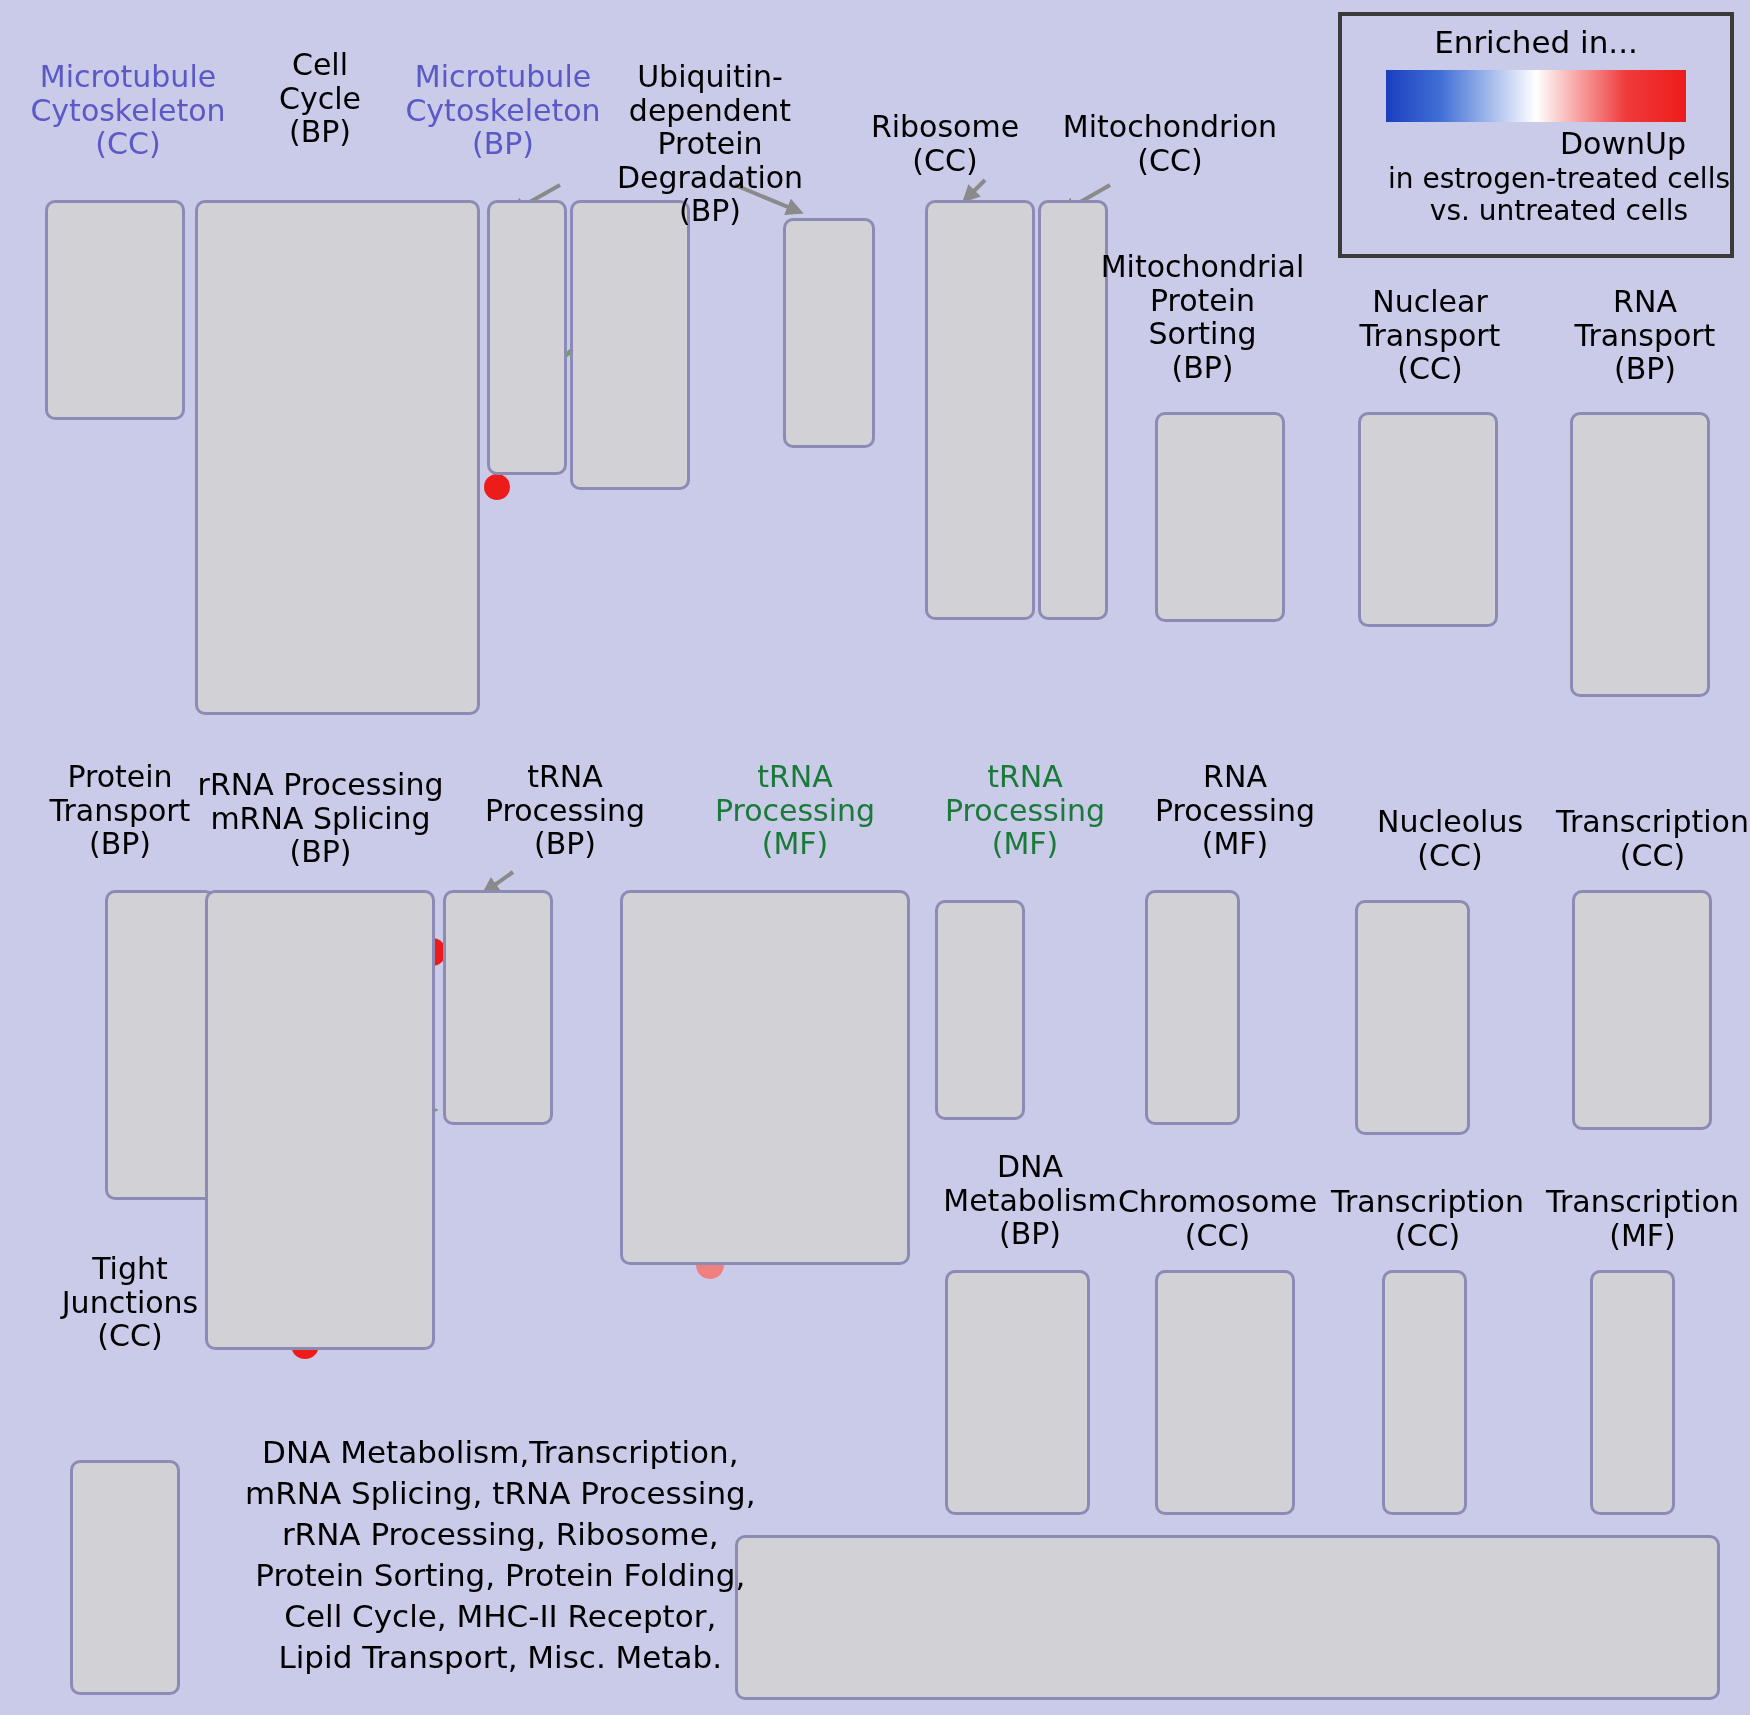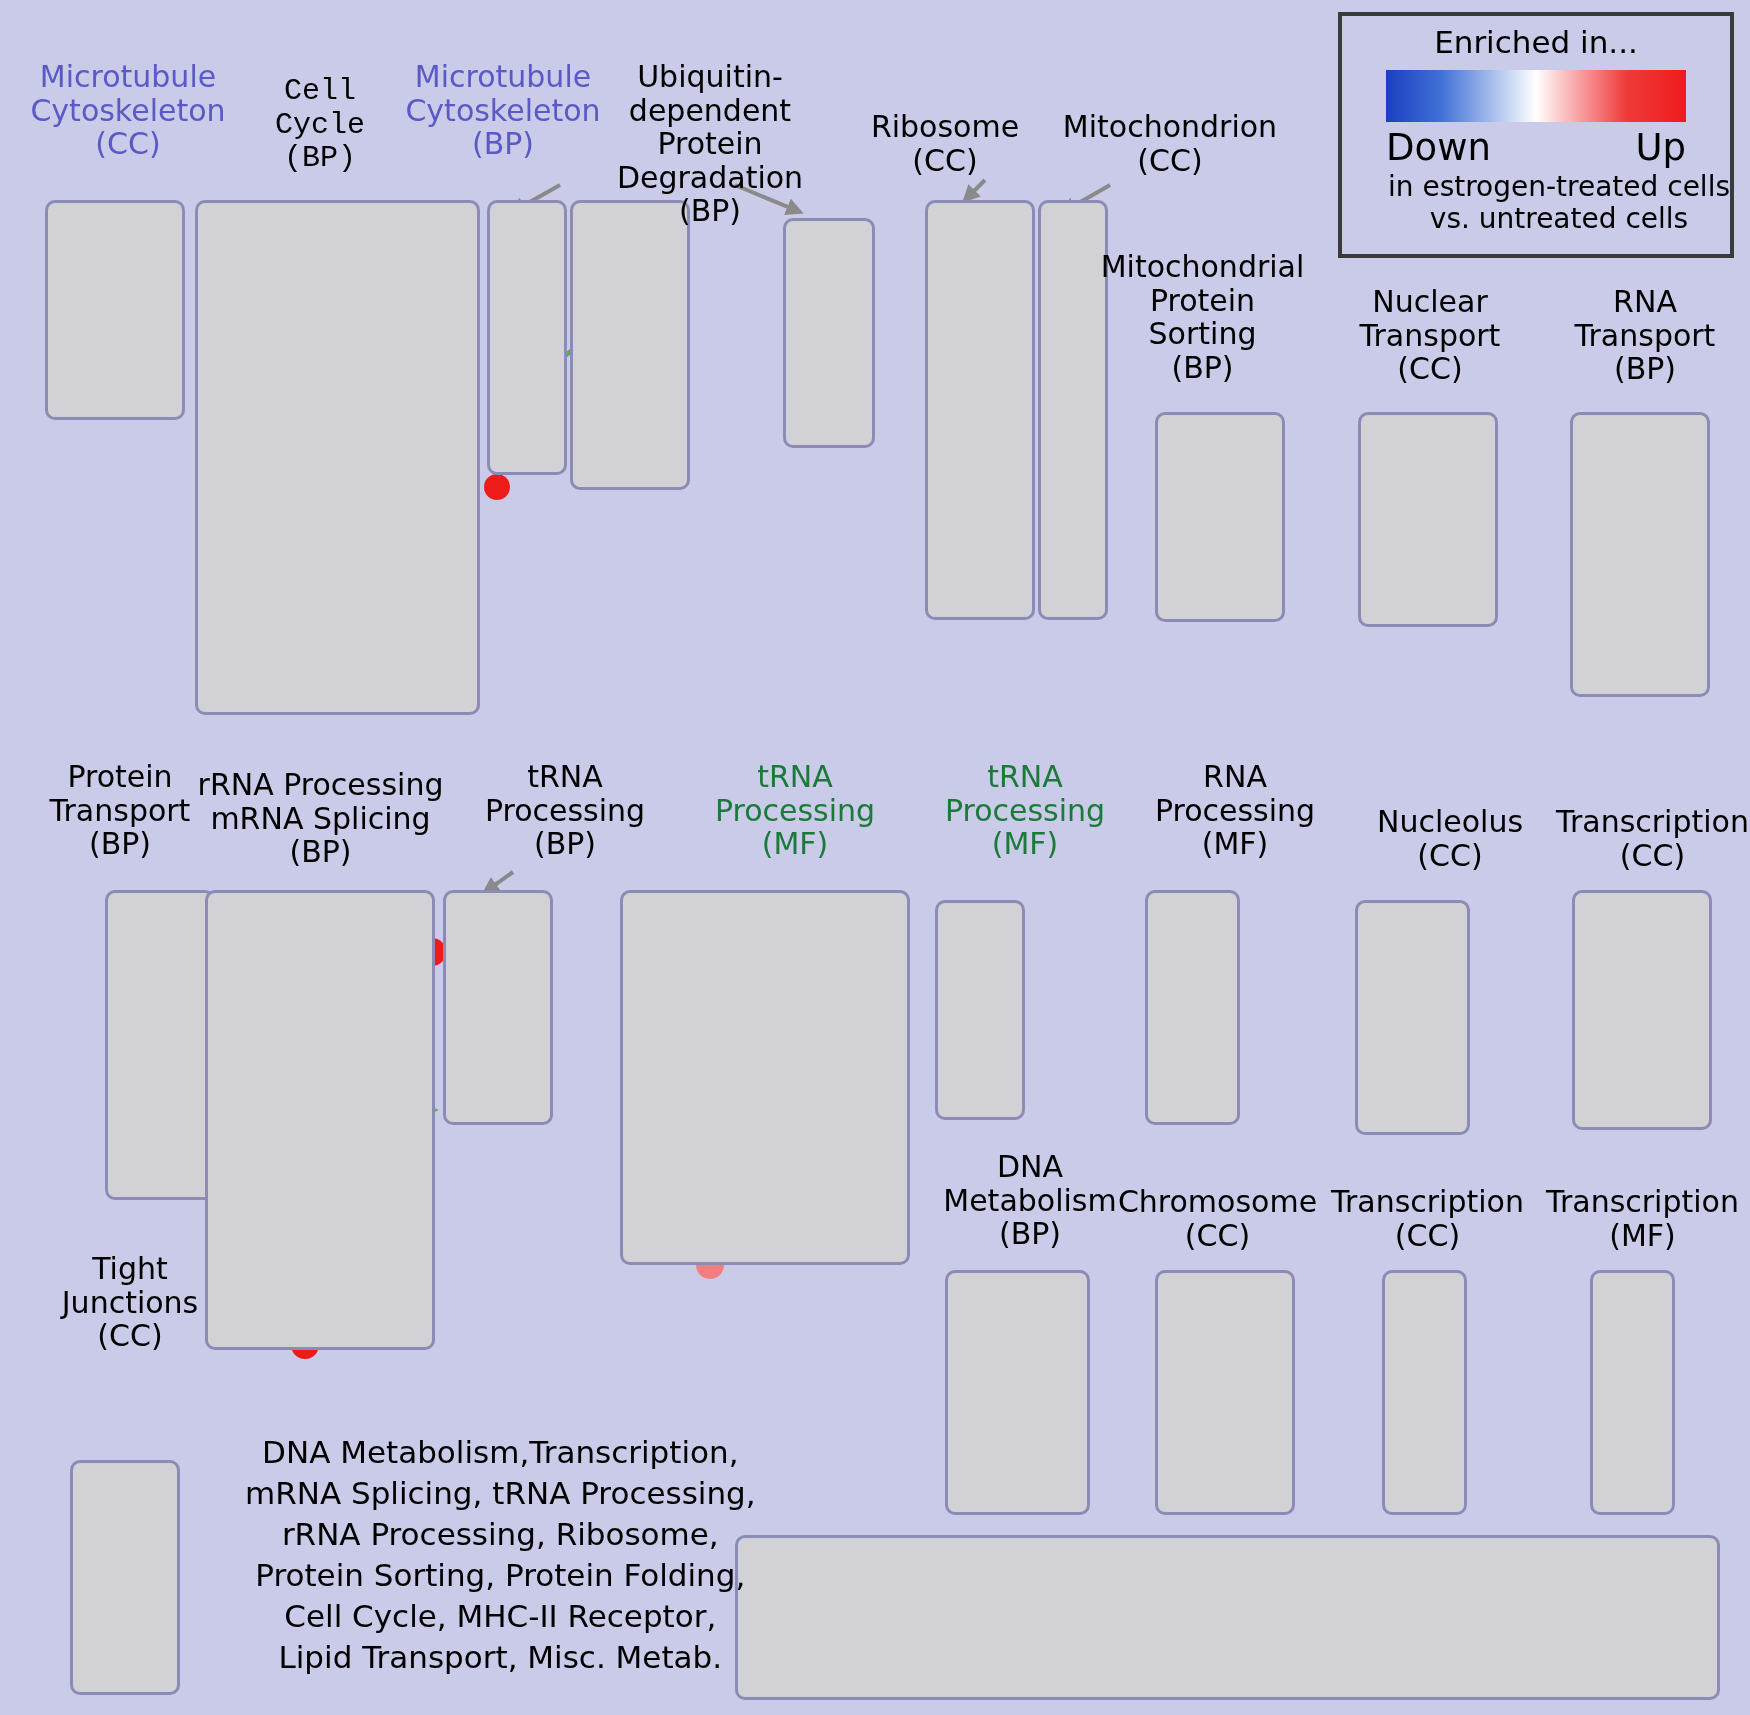--- a/index.html
+++ b/index.html
@@ -35,21 +35,21 @@
     border:4px solid #3a3a3a;
     box-sizing:border-box;
     text-align:center;
   }
   .legend .ttl{font-size:31px;margin-top:8px;}
   .legend .bar{
     margin:10px auto 4px auto;
     height:52px;width:300px;
     background:linear-gradient(to right,#1b3fbf 0%,#3f6fd6 18%,#ffffff 50%,#ef3b3b 80%,#ee1b1b 100%);
   }
-  .legend .ends{display:flex;justify-content:space-between;width:300px;margin:0 auto;font-size:37px;}
+  .legend .ends{display:flex;justify-content:flex-end;width:300px;margin:0 auto;font-size:30px;}
   .legend .sub{font-size:28px;line-height:1.15;margin-top:2px;margin-left:46px;}
   .bigtext{
     position:absolute;
     font-size:31px;
     line-height:1.32;
     color:#000;
     white-space:pre-line;
   }
   svg.netlayer{position:absolute;left:0;top:0;width:1750px;height:1715px;pointer-events:none;}
   .arrowline{stroke:#5fb03a;stroke-width:4.5;fill:none;}
@@ -360,21 +360,21 @@
       <div class="panel" style="left: 1155px; top: 1270px; width: 140px; height: 245px;"></div>
       <div class="panel" style="left: 1382px; top: 1270px; width: 85px; height: 245px;"></div>
       <div class="panel" style="left: 1590px; top: 1270px; width: 85px; height: 245px;"></div>
       <div class="panel" style="left: 70px; top: 1460px; width: 110px; height: 235px;"></div>
       <div class="panel" style="left: 735px; top: 1535px; width: 985px; height: 165px;"></div>
     </div>
   <div id="label-host">
       <div class="lbl purple" style="left: 28px; top: 60px; width: 200px;">Microtubule
 Cytoskeleton
 (CC)</div>
-      <div class="lbl" style="left: 250px; top: 75px; width: 140px; font-family: Liberation Mono, monospace;">Cell
+      <div class="lbl" style="left: 250px; top: 48px; width: 140px;">Cell
 Cycle
 (BP)</div>
       <div class="lbl purple" style="left: 398px; top: 60px; width: 210px;">Microtubule
 Cytoskeleton
 (BP)</div>
       <div class="lbl" style="left: 615px; top: 60px; width: 190px;">Ubiquitin-
 dependent
 Protein
 Degradation
 (BP)</div>

